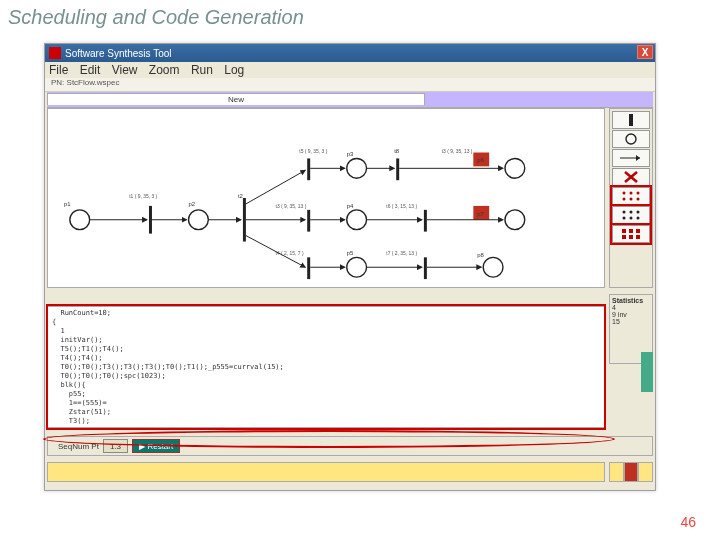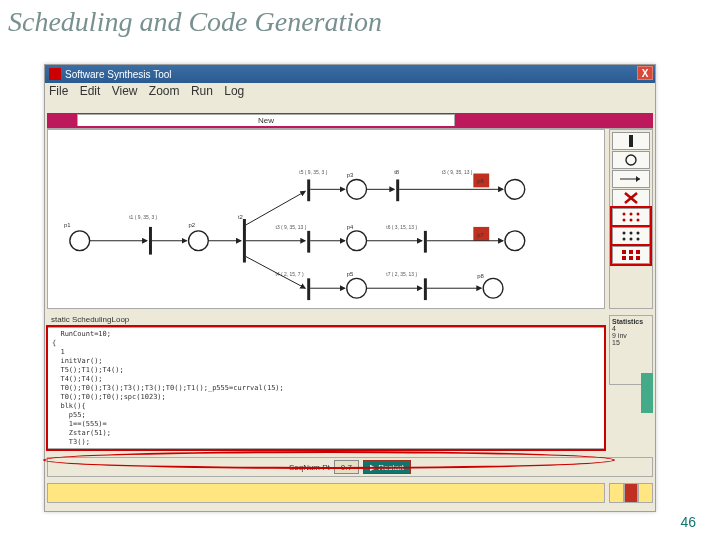--- a/index.html
+++ b/index.html
@@ -1,48 +1,48 @@
 <!DOCTYPE html>
 <html><head>
 <meta charset="utf-8">
 <style>
   * { box-sizing: border-box; margin: 0; padding: 0; }
   body { width: 720px; height: 540px; background: #fff; font-family: Arial, sans-serif; font-size: 11px; color: #333; position: relative; overflow: hidden; }
-  .slide-title { font-size: 28px; font-style: italic; color: #789090; padding: 6px 8px 4px 8px; font-family: Liberation Serif, serif; }
-  .app-window { position: absolute; left: 44px; top: 64px; width: 612px; height: 448px; border: 1px solid #a0a0a0; background: #ece9d8; box-shadow: 0 0 4px rgba(0,0,0,0.2); }
+  .slide-title { font-size: 20px; font-style: italic; color: #789090; padding: 6px 8px 4px 8px; font-family: Liberation Sans, sans-serif; }
+  .app-window { position: absolute; left: 44px; top: 43px; width: 612px; height: 448px; border: 1px solid #a0a0a0; background: #ece9d8; box-shadow: 0 0 4px rgba(0,0,0,0.2); }
   .titlebar { height: 18px; background: linear-gradient(#3b6ea5,#2a5a90); color: #fff; font-size: 10px; display: flex; align-items: center; padding: 0 4px; position: relative; }
   .titlebar .icon { width: 12px; height: 12px; background: #c00; margin-right: 4px; }
   .titlebar .close { position: absolute; right: 2px; top: 1px; width: 16px; height: 14px; background: #d84a38; color: #fff; text-align: center; line-height: 14px; font-size: 10px; font-weight: bold; border: 1px solid #fff4; }
   .menubar { height: 16px; background: #ece9d8; font-size: 12px; padding: 1px 4px; color: #333; }
   .menubar span { margin-right: 8px; }
   .breadcrumb { height: 14px; font-size: 8px; padding: 0 6px; color: #555; background: #f4f2e8; border-bottom: 1px solid #ccc; }
   .content { position: absolute; top: 48px; left: 2px; right: 2px; bottom: 2px; }
-  .tab-strip { height: 16px; background: #be185d; border-bottom: 1px solid #aaa; position: relative; padding-left: 30px; }
+  .tab-strip { height: 16px; background: #c4b5fd; border-bottom: 1px solid #aaa; position: relative; }
   .tab-strip .tab { display: inline-block; font-size: 8px; padding: 1px 180px 1px 180px; background: #fff; border: 1px solid #aaa; border-bottom: none; }
   .diagram-pane { position: absolute; top: 16px; left: 0; width: 558px; height: 180px; background: #fff; border: 1px solid #aaa; overflow: hidden; }
   .tool-palette { position: absolute; top: 16px; right: 0; width: 44px; height: 180px; background: #ece9d8; border: 1px solid #aaa; display: flex; flex-direction: column; align-items: center; gap: 1px; padding-top: 2px; }
   .tool { width: 38px; height: 18px; background: #f8f8f4; border: 1px solid #999; display: flex; align-items: center; justify-content: center; font-size: 12px; }
   .tool svg { width: 30px; height: 14px; }
   .tool.hl { outline: 2px solid #c00; }
   .diagram-pane svg { width: 100%; height: 100%; }
   .code-section { position: absolute; top: 202px; left: 0; right: 0; height: 136px; }
   .code-header { height: 12px; font-size: 8px; color: #333; padding-left: 4px; background: #ece9d8; }
   .code-box { position: absolute; top: 12px; left: 0; width: 558px; height: 122px; background: #fff; border: 1px solid #aaa; font-family: monospace; font-size: 7px; line-height: 9px; padding: 2px 4px; white-space: pre; overflow: hidden; }
   .code-hl { position: absolute; top: 10px; left: -1px; width: 560px; height: 126px; border: 2px solid #c00; pointer-events: none; }
   .stats-box { position: absolute; top: 202px; right: 0; width: 44px; height: 70px; background: #ece9d8; border: 1px solid #aaa; font-size: 7px; padding: 2px; }
   .scroll-btn { position: absolute; width: 12px; height: 40px; background: #4a8; right: 0; top: 260px; }
-  .bottom-bar { position: absolute; top: 344px; left: 0; right: 0; height: 20px; background: #ece9d8; border: 1px solid #aaa; font-size: 8px; display: flex; align-items: center; gap: 4px; padding: 0 20px; justify-content: center; }
+  .bottom-bar { position: absolute; top: 344px; left: 0; right: 0; height: 20px; background: #ece9d8; border: 1px solid #aaa; font-size: 8px; display: flex; align-items: center; gap: 4px; padding: 0 10px; }
   .btn { background: #e4e0c8; border: 1px solid #888; padding: 0 6px; height: 14px; line-height: 14px; font-size: 8px; }
   .btn.red { background: #0f766e; color: #fff; border-color: #a03020; }
   .ellipse-hl { position: absolute; top: 338px; left: -4px; width: 572px; height: 18px; border: 2px solid #c00; border-radius: 50%; pointer-events: none; }
   .progress-track { position: absolute; top: 370px; left: 0; width: 558px; height: 20px; background: #fff; border: 1px solid #aaa; }
   .progress-fill { height: 100%; background: #ffe680; }
   .progress-blocks { position: absolute; top: 370px; right: 0; width: 44px; height: 20px; display: flex; }
   .blk { flex: 1; border: 1px solid #aaa; }
-  .page-number { position: absolute; right: 24px; bottom: 10px; font-size: 14px; color: #0f766e; }
+  .page-number { position: absolute; right: 24px; bottom: 10px; font-size: 14px; color: #ef4444; }
   .node-label { font-size: 6px; fill: #333; }
   .tiny { font-size: 5px; fill: #555; }
 </style>
 </head>
 <body>
 
 <div class="slide-title">Scheduling and Code Generation</div>
 
 <div class="app-window">
 
@@ -54,20 +54,21 @@
 
   <div class="menubar">
     <span>File</span>
     <span>Edit</span>
     <span>View</span>
     <span>Zoom</span>
     <span>Run</span>
     <span>Log</span>
   </div>
 
+  <div class="breadcrumb">PN: StcFlow.wspec</div>
 
   <div class="content">
 
     <div class="tab-strip">
       <span class="tab">New</span>
     </div>
 
     <div class="diagram-pane">
       <svg viewBox="0 0 558 180">
 
@@ -183,21 +184,20 @@
             <rect x="13" y="2" width="4" height="4" fill="#b00"></rect>
             <rect x="20" y="2" width="4" height="4" fill="#b00"></rect>
             <rect x="6" y="8" width="4" height="4" fill="#b00"></rect>
             <rect x="13" y="8" width="4" height="4" fill="#b00"></rect>
             <rect x="20" y="8" width="4" height="4" fill="#b00"></rect>
           </svg>
         </div>
     </div>
 
     <div class="code-section">
-      <div class="code-header">static SchedulingLoop</div>
       <div class="code-box">  RunCount=10;
 {
   1
   initVar();
   T5();T1();T4();
   T4();T4();
   T0();T0();T3();T3();T3();T0();T1();_p555=currval(15);
   T0();T0();T0();spc(1023);
   blk(){
     p55;
@@ -213,21 +213,21 @@
     <div class="stats-box">
       <div style="font-weight:bold">Statistics</div>
       <div>4</div>
       <div>9 inv</div>
       <div>15</div>
     </div>
     <div class="scroll-btn"></div>
 
     <div class="bottom-bar">
       <span>SeqNum  Pt</span>
-      <span class="btn">0.7</span>
+      <span class="btn">1.3</span>
       <span class="btn red">▶ Restart</span>
     </div>
     <div class="ellipse-hl"></div>
 
     <div class="progress-track">
       <div class="progress-fill" style="width:100%"></div>
     </div>
     <div class="progress-blocks">
       <div class="blk" style="background:#ffe680"></div>
       <div class="blk" style="background:#c03020"></div>

